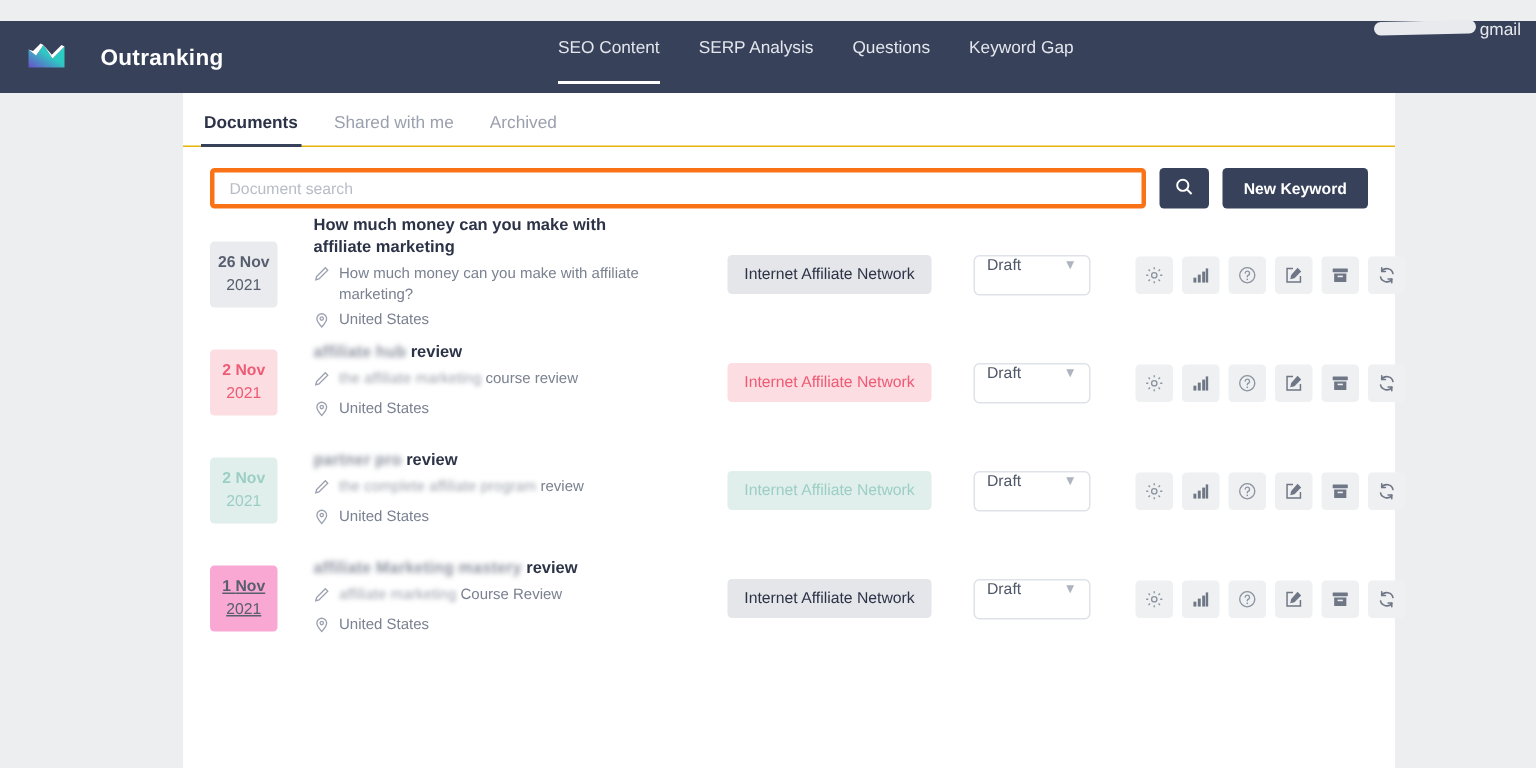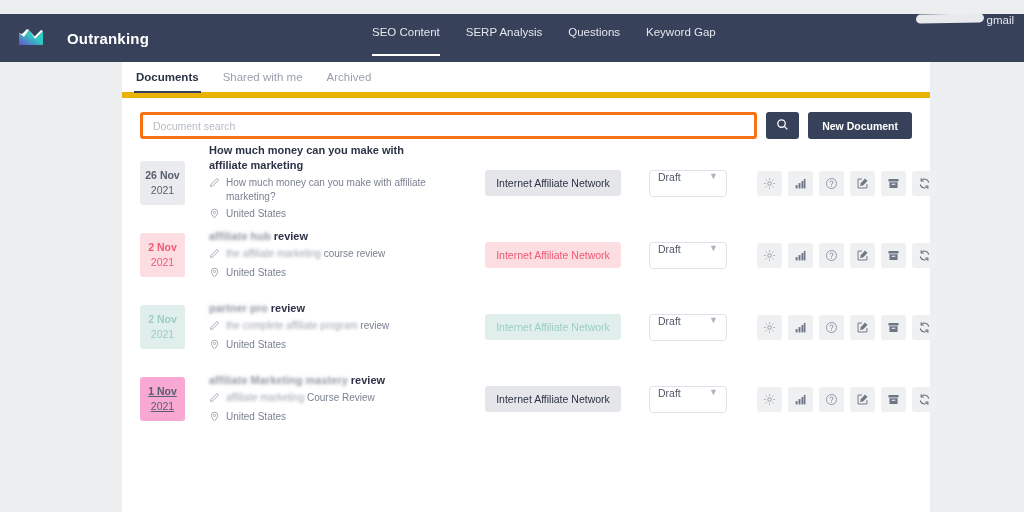--- a/index.html
+++ b/index.html
@@ -40,21 +40,21 @@
     transform: skewY(-1.2deg);
   }
   .gmail-txt { color: #e6e8ec; font-size: 11.5px; }
 
   
   .card {
     position: absolute; left: 122px; top: 62px; width: 808px; height: 450px;
     background: #ffffff;
   }
   .tabsbar {
-    height: 36px; border-bottom: 6px solid #eab308;
+    height: 36px; border-bottom: 1px solid #eab308;
     display: flex; align-items: flex-end; padding-left: 14px; gap: 24px;
   }
   .tab {
     font-size: 11.5px; padding-bottom: 9px; cursor: pointer; color: #9aa0ae;
     position: relative;
   }
   .tab.active { color: #2c3347; font-weight: bold; }
   .tab.active::after {
     content: ""; position: absolute; left: -2px; right: -2px; bottom: -1px;
     height: 2.5px; background: #37415a;
@@ -181,21 +181,21 @@
       <input type="text" placeholder="Document search" style="">
     </div>
     <button class="search-btn">
       <span>
         <svg width="13" height="13" viewBox="0 0 16 16" fill="none" stroke="#ffffff" stroke-width="1.6">
           <circle cx="6.8" cy="6.8" r="4.6"></circle>
             <path d="M10.3 10.3 L14 14"></path>
         </svg>
       </span>
     </button>
-    <button class="newdoc-btn">New Document</button>
+    <button class="newdoc-btn">New Keyword</button>
   </div>
 
   <div class="doclist">
 
     <div class="docrow">
       <div class="datebadge" style="background:#e9ebee;color:#575e6d;">
         <div class="d"><span>26</span>&nbsp;<span>Nov</span></div>
         <div>2021</div>
       </div>
 

